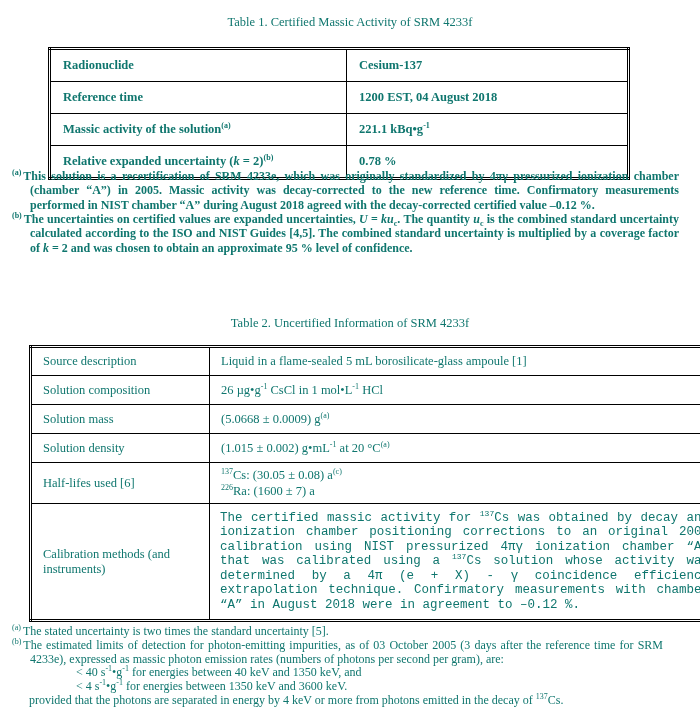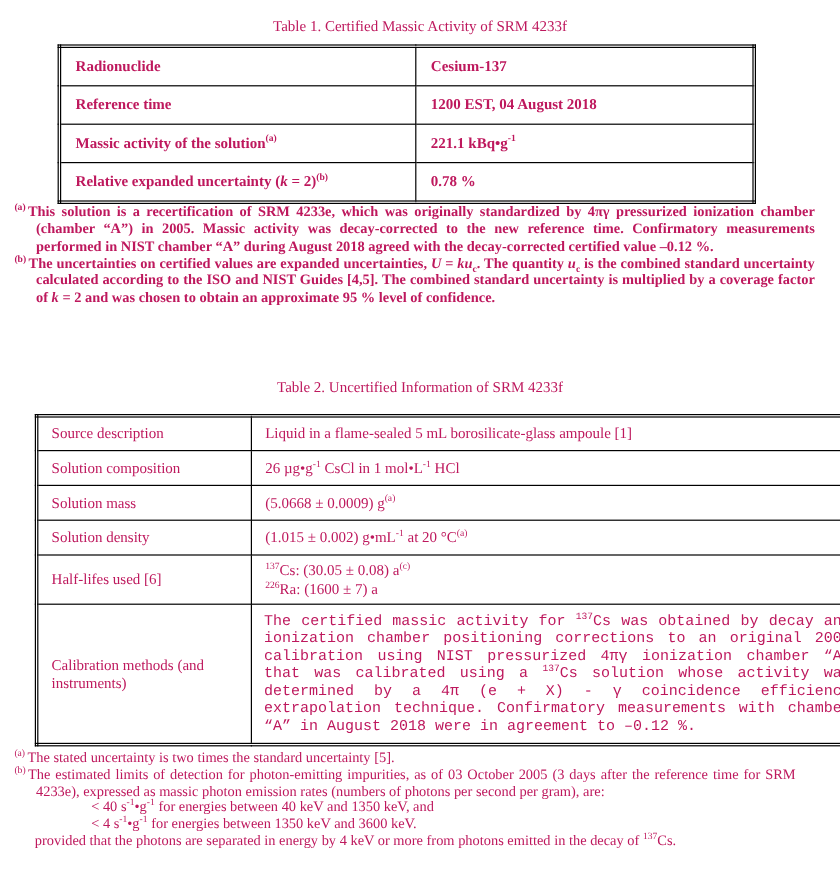--- a/index.html
+++ b/index.html
@@ -1,20 +1,20 @@
 <!DOCTYPE html>
 <html><head>
 <meta charset="utf-8">
 <style>
   html, body { margin:0; padding:0; background:#ffffff; }
   .page {
     position:relative;
     width:700px; height:728px;
     background:#ffffff;
-    color:#be185d;
+    color:#0f766e;
     font-family:"Liberation Serif", serif;
     overflow:hidden;
     border-radius:22px;
   }
   .tbl-title {
     position:absolute; left:0; width:700px;
     text-align:center;
     font-size:12.5px;
   }
   #t1-title { top:15px; }
@@ -25,21 +25,21 @@
     border-collapse:collapse;
     table-layout:fixed;
     border:3px double #000;
   }
   table.tbl td {
     border:1px solid #000;
     vertical-align:middle;
     overflow:hidden;
   }
 
-  #table1 { left:48px; top:37px; width:582px; height:121px; }
+  #table1 { left:48px; top:47px; width:582px; height:121px; }
   #table1 td {
     font-weight:bold;
     font-size:12.5px;
     padding:2px 6px 2px 12px;
     height:27px;
   }
   #table1 col.c1 { width:297px; }
 
   #table2 { left:29px; top:345px; width:690px; height:277px; }
   #table2 td {

